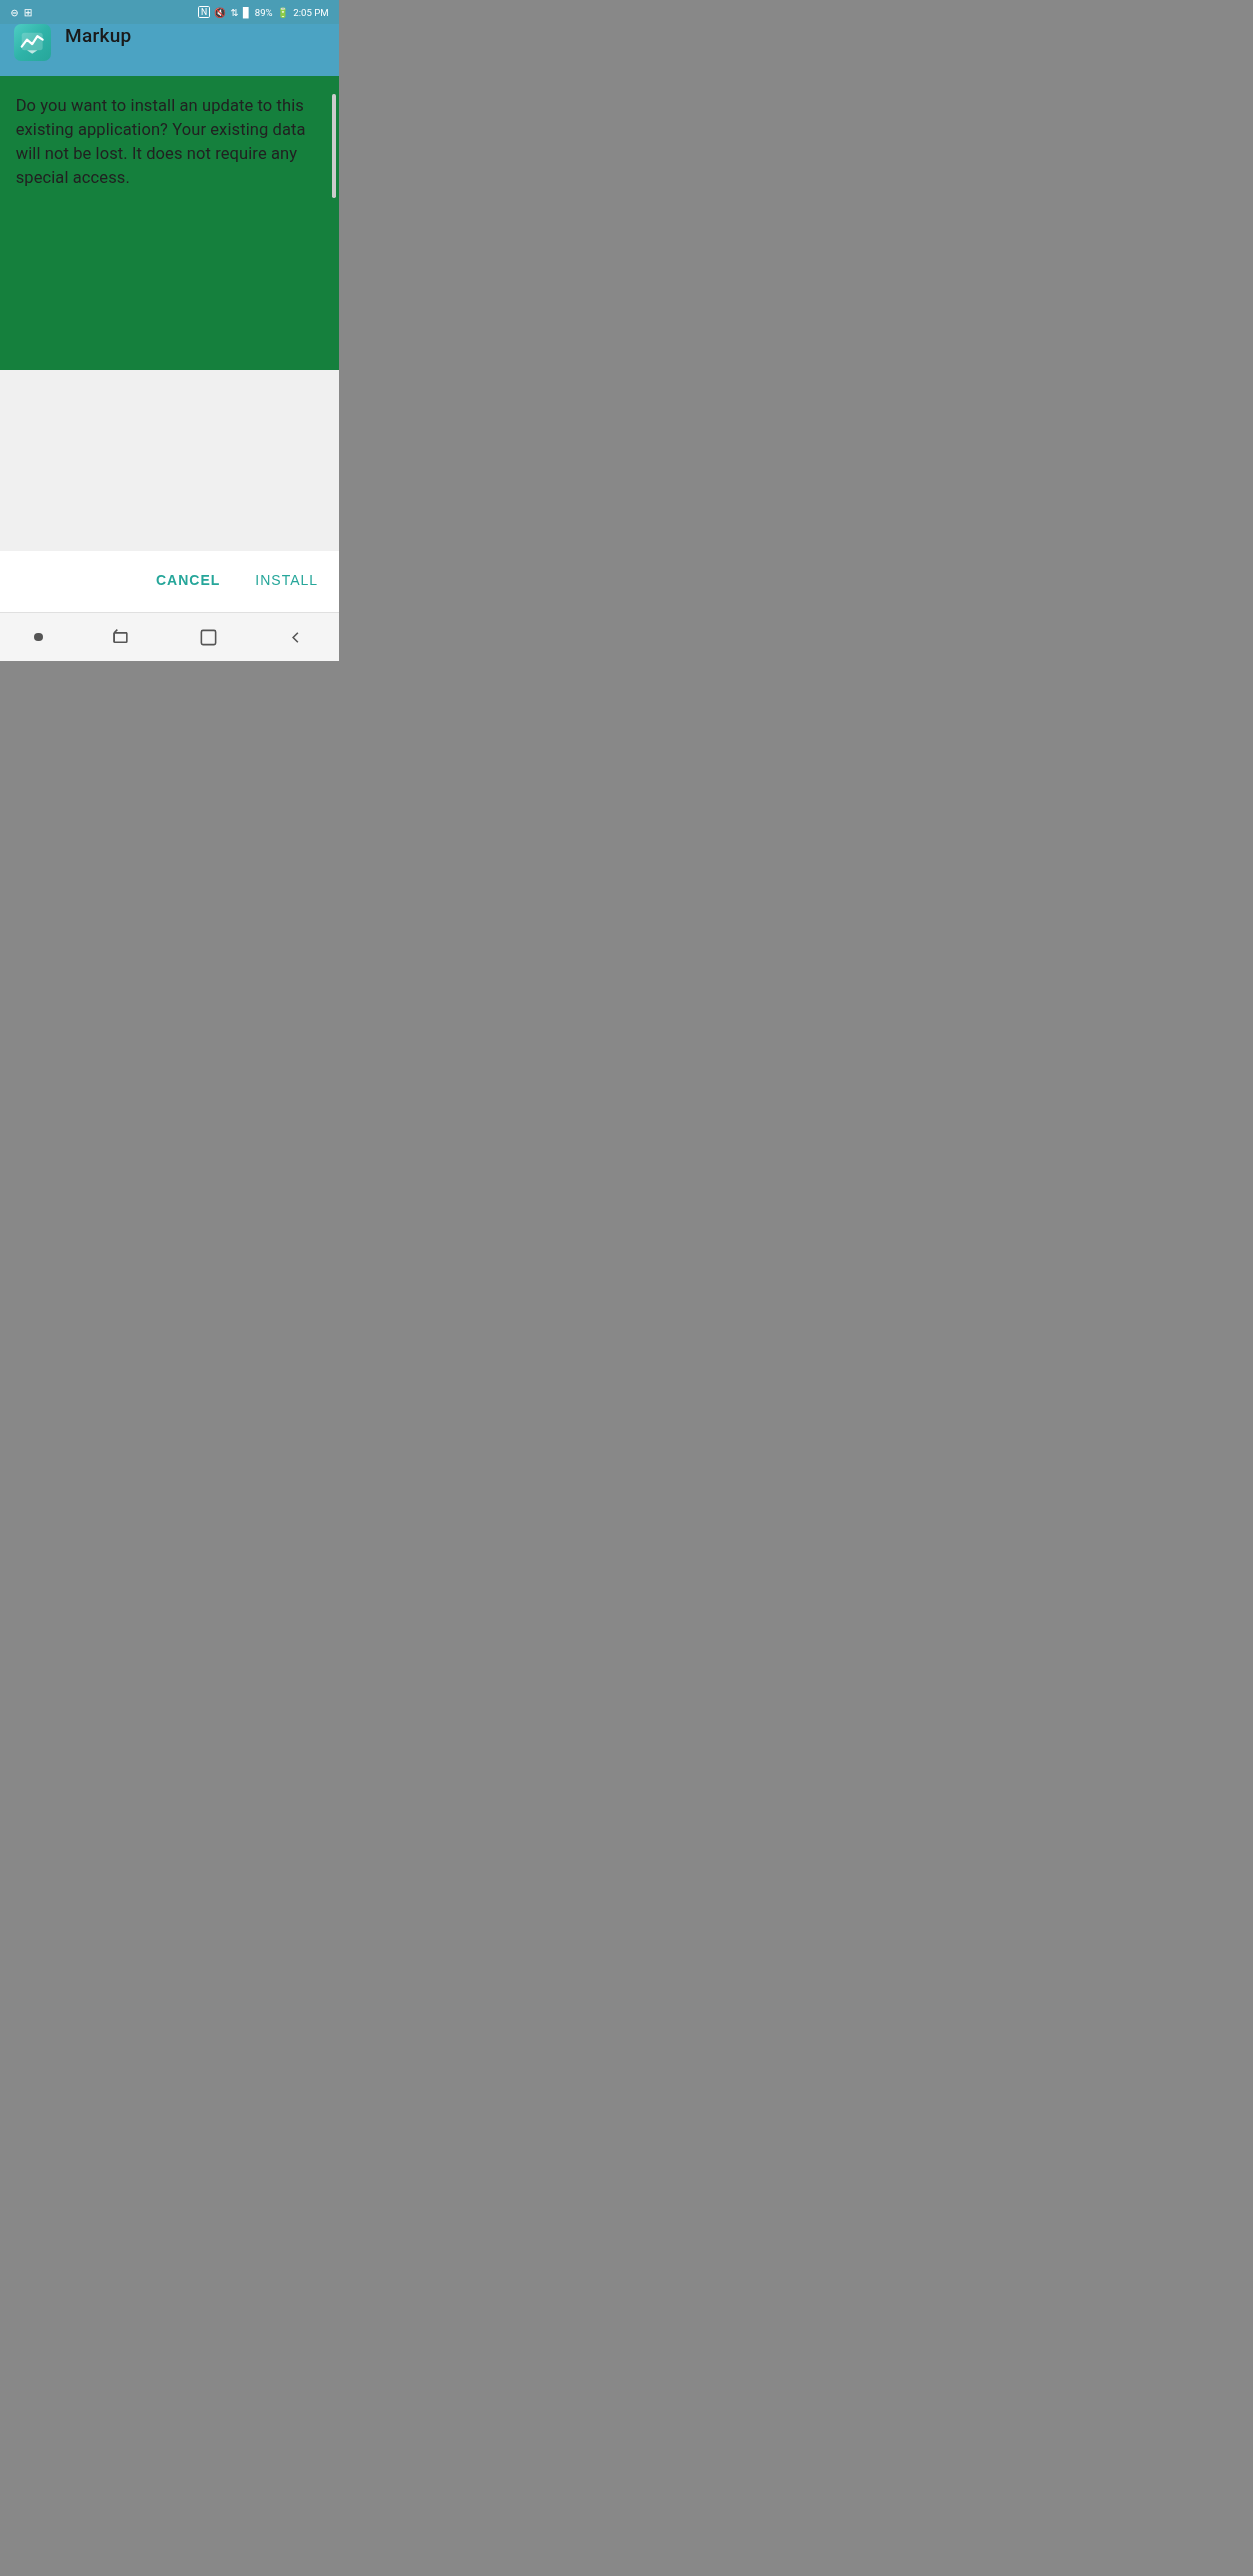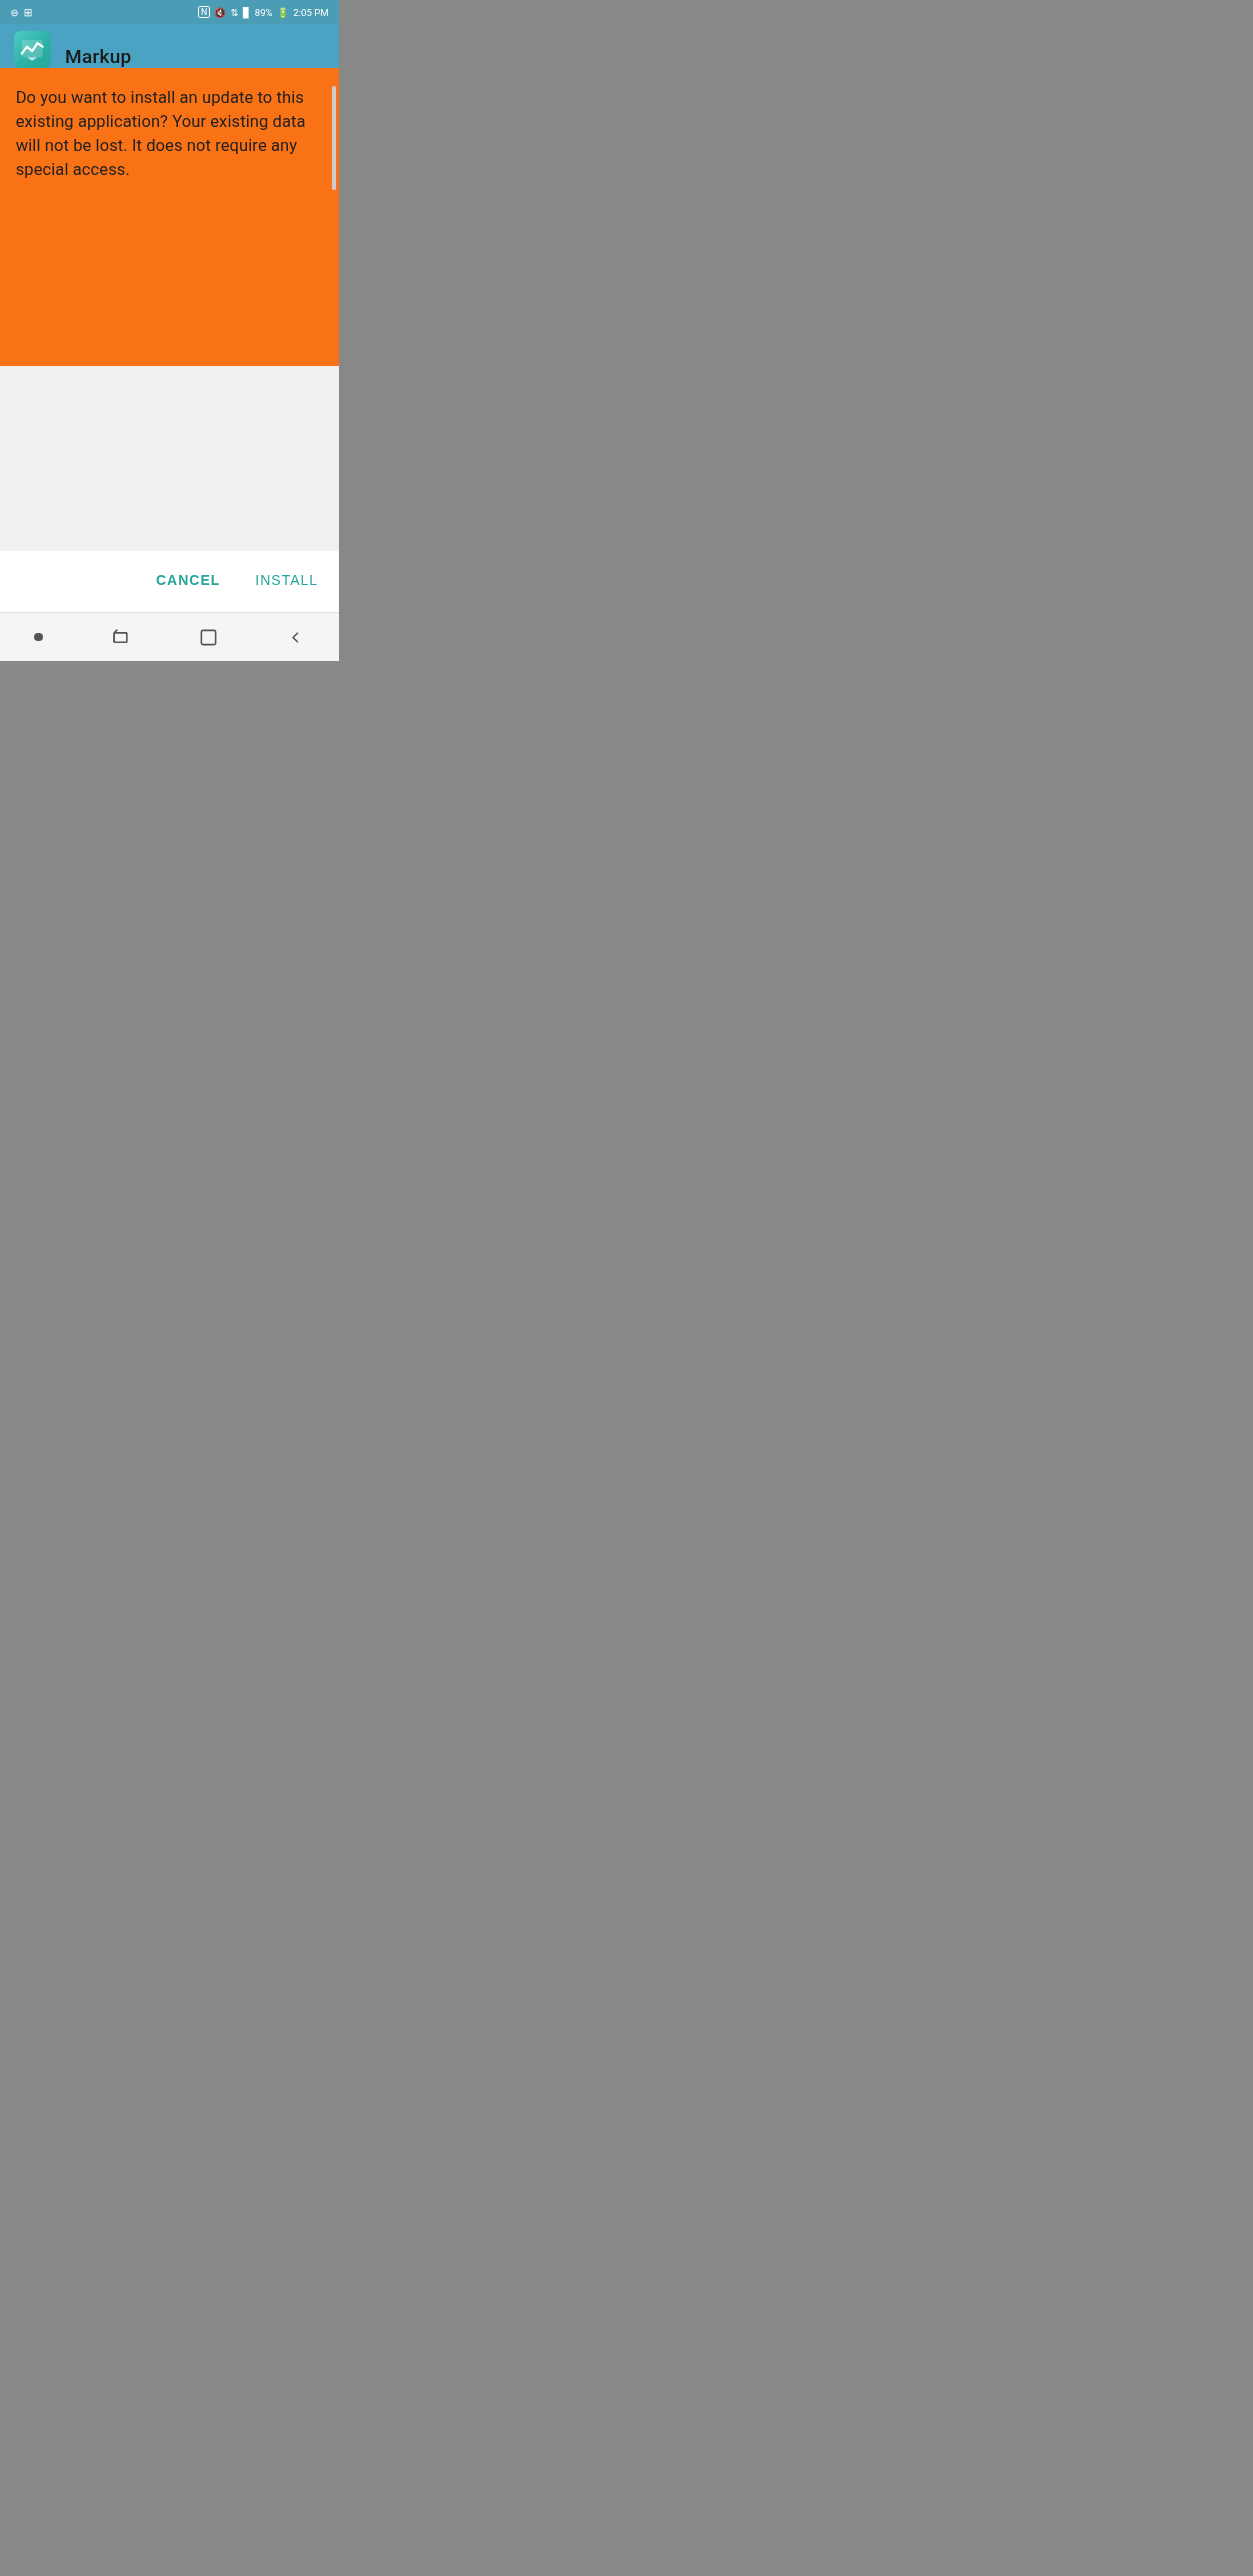--- a/index.html
+++ b/index.html
@@ -40,23 +40,23 @@
     .status-bar-right {
       display: flex;
       align-items: center;
       gap: 4.4px;
       font-size: 9.6px;
     }
 
     
     .app-bar {
       background: #4ba3c3;
-      height: 44px;
-      display: flex;
-      align-items: flex-end;
+      height: 52px;
+      display: flex;
+      align-items: flex-start;
       padding: 0 14px;
       gap: 14px;
     }
 
     .app-icon {
       width: 37px;
       height: 37px;
       background: linear-gradient(135deg, #4ecdc4 0%, #2fb3a8 50%, #26a69a 100%);
       border-radius: 7px;
       display: flex;
@@ -73,21 +73,21 @@
 
     .app-title {
       font-size: 19px;
       font-weight: 500;
       color: #1a1a1a;
       letter-spacing: 0.3px;
     }
 
     
     .main-content {
-      background: #f97316;
+      background: #15803d;
       flex: 1;
       padding: 17.4px 15.7px 0 15.7px;
       position: relative;
     }
 
     .description-text {
       font-size: 16.5px;
       line-height: 1.45;
       color: #212121;
       font-weight: 400;

